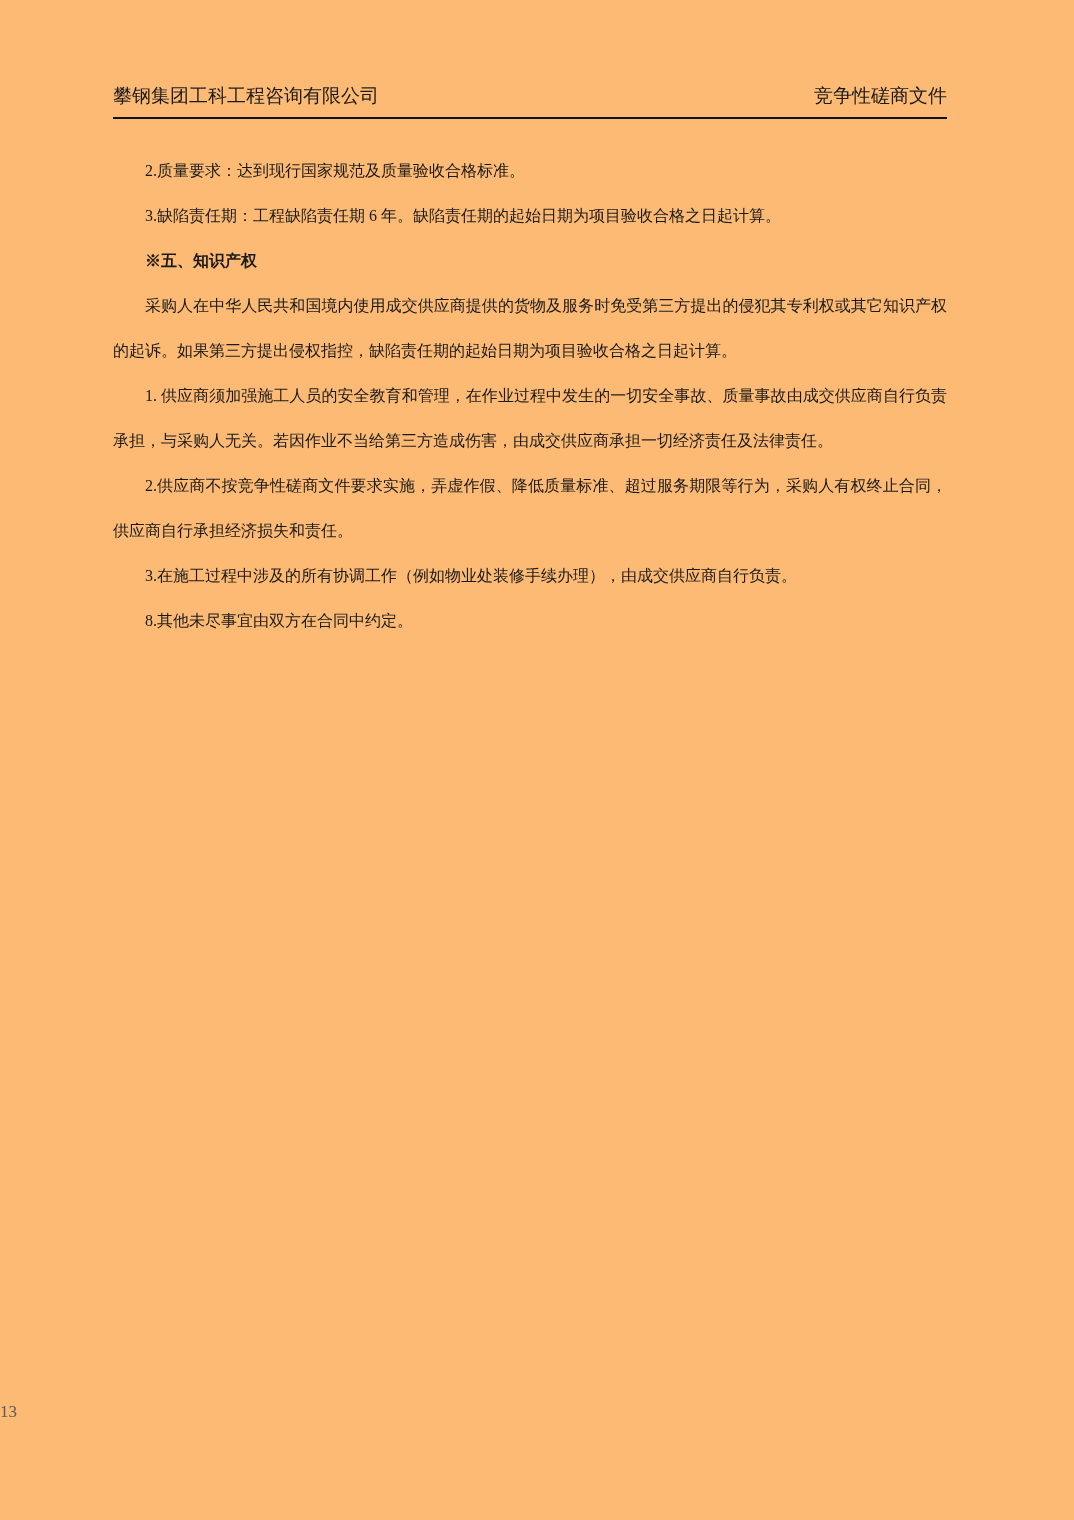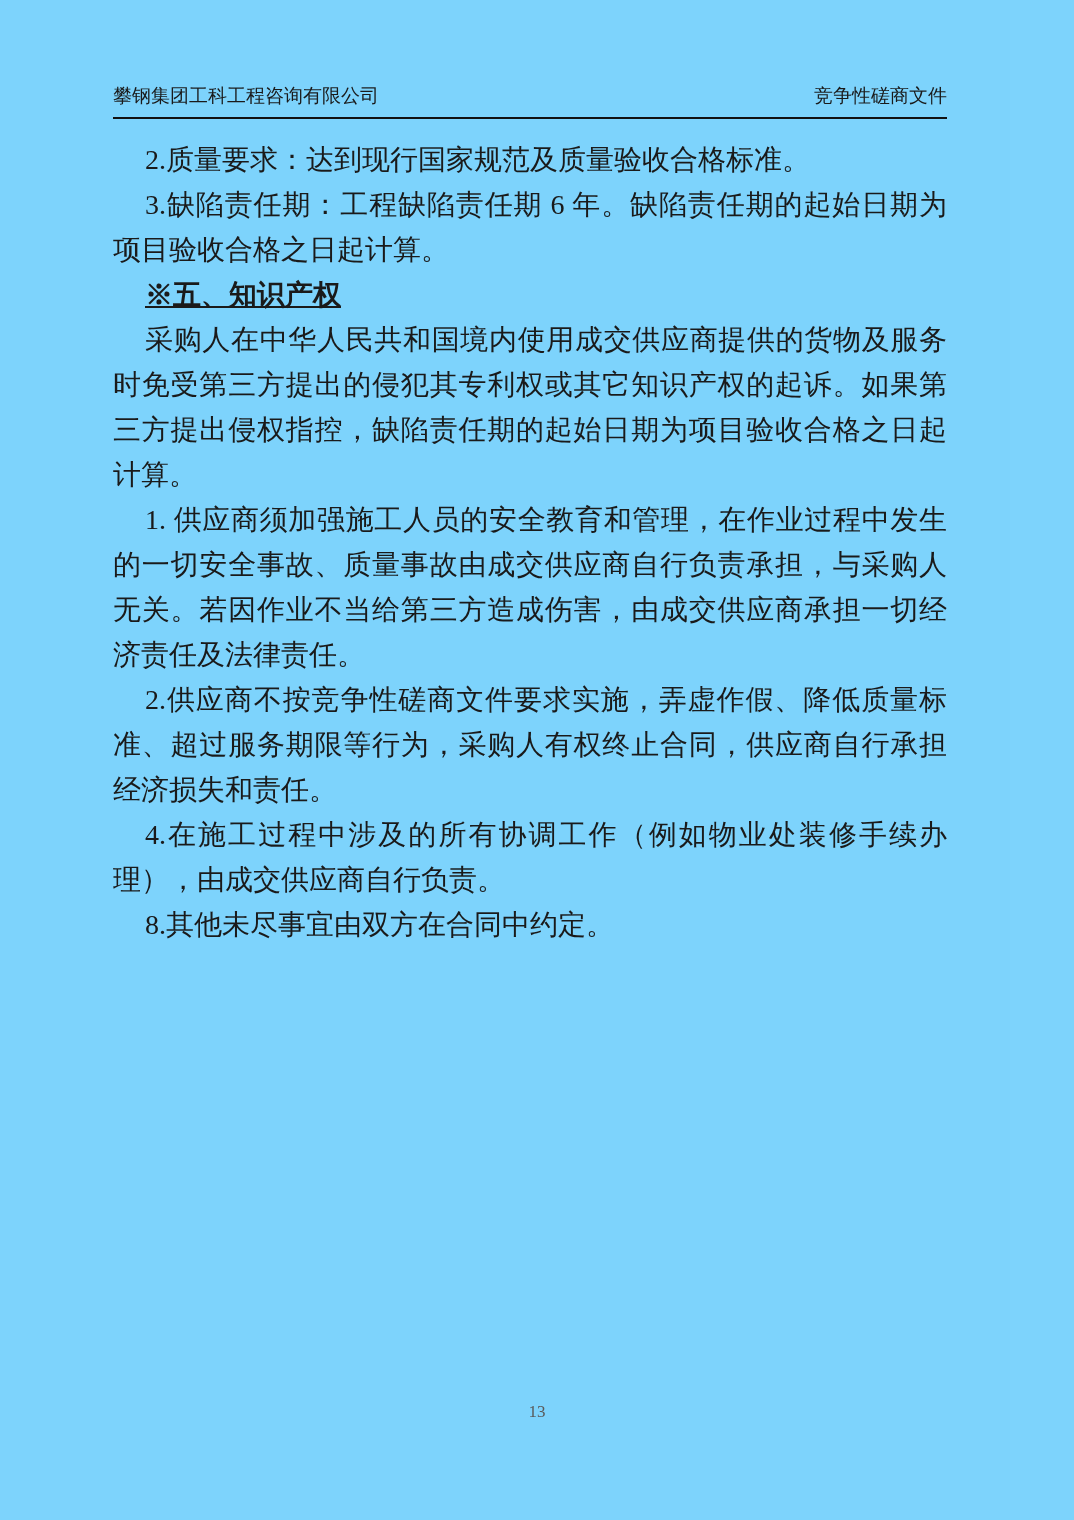--- a/index.html
+++ b/index.html
@@ -5,21 +5,21 @@
   html, body {
     margin: 0;
     padding: 0;
     background: #ffffff;
   }
   .page {
     position: relative;
     width: 1074px;
     height: 1520px;
     margin: 0 auto;
-    background: #7dd3fc;
+    background: #fdba74;
     color: #1a1a1a;
     font-family: "Liberation Serif", "DejaVu Serif", serif;
     overflow: hidden;
   }
   .header {
     position: absolute;
     left: 113px;
     width: 834px;
     top: 84px;
     display: flex;
@@ -27,40 +27,38 @@
     align-items: flex-end;
     font-size: 19px;
     line-height: 24px;
     padding-bottom: 9px;
     border-bottom: 2px solid #111111;
   }
   .content {
     position: absolute;
     left: 113px;
     width: 834px;
-    top: 137px;
-    font-size: 28px;
+    top: 148px;
+    font-size: 16px;
     line-height: 45px;
     text-align: justify;
     text-justify: inter-ideograph;
   }
   .content p {
     margin: 0;
     text-indent: 32px;
   }
   .content p.heading {
     font-weight: bold;
-    text-decoration: underline;
   }
   .footer {
     position: absolute;
     top: 1400px;
     left: 0;
     width: 100%;
-    text-align: center;
     font-size: 17px;
     line-height: 24px;
     color: #5a5a5a;
   }
 </style>
 </head>
 <body>
 
 <div class="page">
 
@@ -69,21 +67,21 @@
     <span>竞争性磋商文件</span>
   </div>
 
   <div class="content">
     <p>2.质量要求：达到现行国家规范及质量验收合格标准。</p>
     <p>3.缺陷责任期：工程缺陷责任期 6 年。缺陷责任期的起始日期为项目验收合格之日起计算。</p>
     <p class="heading">※五、知识产权</p>
     <p>采购人在中华人民共和国境内使用成交供应商提供的货物及服务时免受第三方提出的侵犯其专利权或其它知识产权的起诉。如果第三方提出侵权指控，缺陷责任期的起始日期为项目验收合格之日起计算。</p>
     <p>1. 供应商须加强施工人员的安全教育和管理，在作业过程中发生的一切安全事故、质量事故由成交供应商自行负责承担，与采购人无关。若因作业不当给第三方造成伤害，由成交供应商承担一切经济责任及法律责任。</p>
     <p>2.供应商不按竞争性磋商文件要求实施，弄虚作假、降低质量标准、超过服务期限等行为，采购人有权终止合同，供应商自行承担经济损失和责任。</p>
-    <p>4.在施工过程中涉及的所有协调工作（例如物业处装修手续办理），由成交供应商自行负责。</p>
+    <p>3.在施工过程中涉及的所有协调工作（例如物业处装修手续办理），由成交供应商自行负责。</p>
     <p>8.其他未尽事宜由双方在合同中约定。</p>
   </div>
 
   <div class="footer">
     <span>13</span>
   </div>
 
 </div>
 
 </body></html>

